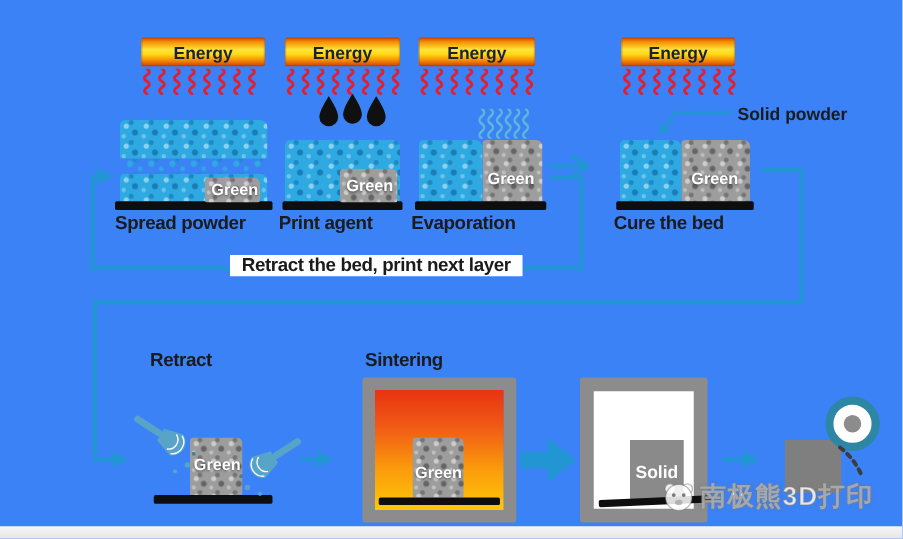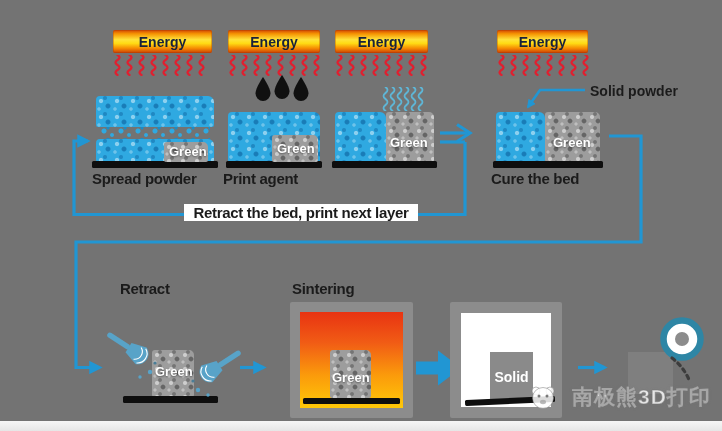--- a/index.html
+++ b/index.html
@@ -1,16 +1,16 @@
 <!DOCTYPE html>
 <html><head>
 <meta charset="utf-8">
 <style>
   html,body{margin:0;padding:0;background:#ffffff;}
-  .canvas{position:relative;width:722px;height:431px;background:#737373;overflow:hidden;
+  .canvas{position:relative;width:722px;height:431px;background:#3b82f6;overflow:hidden;
           font-family:"Liberation Sans",sans-serif;}
   .abs{position:absolute;}
   .caption{font-size:15px;font-weight:600;color:#1b1b1b;text-align:left;letter-spacing:-0.3px;line-height:1.15;}
   .energy-bar{display:flex;align-items:center;justify-content:center;border-radius:2px;
     background:linear-gradient(180deg,#d04505 0%,#f59202 16%,#ffe33a 42%,#ffdb14 58%,#f58a02 80%,#c93e05 100%);
     box-shadow:inset 0 0 0 1px rgba(170,60,0,.35);
     font-size:14px;font-weight:600;color:#18223b;z-index:2;}
   .powder-blue{background-color:#2fa9e1;border-radius:4px 6px 2px 2px;
     background-image:
       radial-gradient(circle at 5px 5px, rgba(255,255,255,.45) 1.6px, transparent 2.6px),
@@ -38,21 +38,21 @@
   .retract-wrap{text-align:center;z-index:3;}
   .retract-wrap span{display:inline-block;background:#ffffff;padding:0 9px;
     font-size:15px;font-weight:600;color:#1b1b1b;letter-spacing:-0.3px;}
   .callout-label{font-size:14px;font-weight:600;color:#1b1b1b;white-space:nowrap;z-index:3;}
   .furnace{border:10px solid #8c8c8c;border-radius:2px;
     background:linear-gradient(180deg,#e83312 0%,#f15c15 32%,#fb9b0b 66%,#ffc808 100%);z-index:2;}
   .cool-box{border:11px solid #8c8c8c;border-radius:2px;background:#ffffff;z-index:2;}
   .heat-red use{stroke:#e11f2f;stroke-width:2.3;stroke-linecap:round;fill:none;}
   .steam-blue use{stroke:#5fb6d6;stroke-width:1.8;stroke-linecap:round;fill:none;}
   .flow{fill:none;stroke:#2196d3;stroke-width:3.2;stroke-linejoin:miter;}
-  .watermark{display:flex;align-items:center;gap:15px;z-index:6;}
+  .watermark{display:flex;align-items:center;gap:3px;z-index:6;}
   .watermark .wm-text{font-size:21px;font-weight:700;color:rgba(255,255,255,0.82);
     -webkit-text-stroke:0.9px rgba(115,115,115,0.55);
     text-shadow:0 0 3px rgba(125,125,125,0.35);letter-spacing:1px;white-space:nowrap;}
   .bottom-strip{background:linear-gradient(180deg,#f6f6f6,#e6e6e6);z-index:0;}
 </style>
 </head>
 <body>
 
 <div class="canvas">
 
@@ -154,20 +154,21 @@
       <use href="#sq" x="8"></use>
       <use href="#sq" x="15"></use>
       <use href="#sq" x="22"></use>
       <use href="#sq" x="29"></use>
       <use href="#sq" x="36"></use>
   </svg>
   <div class="abs powder-blue" style="left:335px;top:112px;width:51px;height:50px;z-index:2"></div>
   <div class="abs powder-gray" style="left:386px;top:112px;width:48px;height:50px;z-index:2"></div>
   <div class="abs block-label" style="left:390px;top:135px;">Green</div>
   <div class="abs base-bar" style="left:332px;top:161px;width:105px;height:7px;"></div>
+  <div class="abs caption" style="left:329px;top:170px;width:110px;z-index:2">Evaporation</div>
 
   <div class="abs energy-bar" style="left:497px;top:30px;width:91px;height:23px;">
     <span>Energy</span>
   </div>
   <svg class="abs heat-red" style="left:496px;top:55px;z-index:2" width="100" height="21" viewBox="0 0 100 21">
     <use href="#sq" x="2"></use>
       <use href="#sq" x="14"></use>
       <use href="#sq" x="26"></use>
       <use href="#sq" x="38"></use>
     <use href="#sq" x="50"></use>
@@ -207,21 +208,21 @@
   </svg>
   <div class="abs base-bar" style="left:123px;top:396px;width:95px;height:7px;"></div>
 
   <div class="abs caption" style="left:292px;top:280px;width:110px;">Sintering</div>
   <div class="abs furnace" style="left:290px;top:302px;width:123px;height:116px;box-sizing:border-box;">
     <div class="abs powder-gray" style="left:30px;top:38px;width:41px;height:48px;"></div>
     <div class="abs block-label" style="left:32px;top:58px;">Green</div>
     <div class="abs base-bar" style="left:3px;top:86px;width:97px;height:6px;"></div>
   </div>
 
-  <div class="abs cool-box" style="left:450px;top:302px;width:112px;height:116px;box-sizing:border-box;">
+  <div class="abs cool-box" style="left:464px;top:302px;width:102px;height:116px;box-sizing:border-box;">
     <div class="abs solid-block" style="left:29px;top:39px;width:43px;height:50px;">
       <span class="solid-label">Solid</span>
     </div>
     <div class="abs base-bar" style="left:4px;top:85px;width:90px;height:6px;transform:rotate(-2.5deg);"></div>
   </div>
 
   <div class="abs" style="left:628px;top:352px;width:45px;height:42px;background:#7f7f7f;z-index:2"></div>
   <svg class="abs" style="left:656px;top:314px;z-index:3" width="56" height="76" viewBox="0 0 56 76">
     <circle cx="26" cy="25" r="18.5" fill="#ffffff" stroke="#2e86a5" stroke-width="6.5"></circle>
     <circle cx="26" cy="25" r="7" fill="#8c8c8c"></circle>

